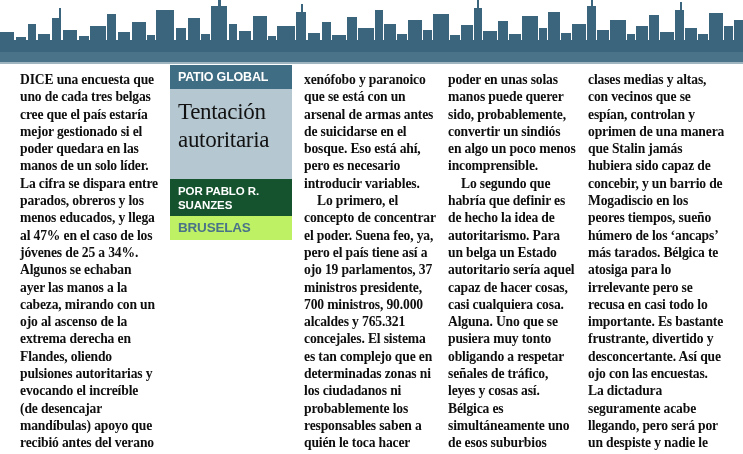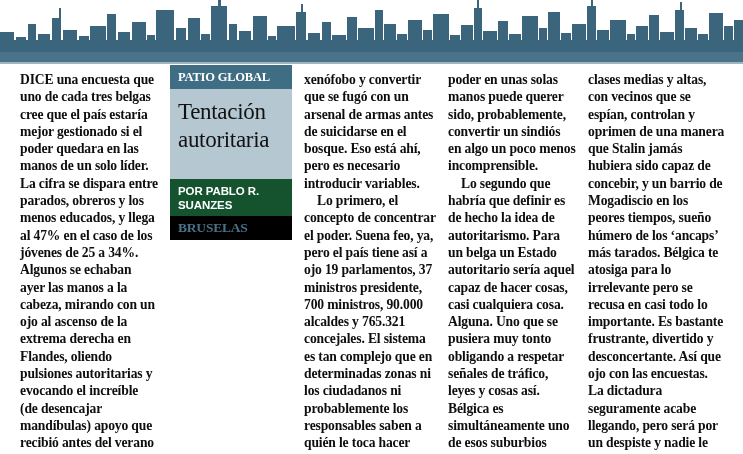--- a/index.html
+++ b/index.html
@@ -44,21 +44,21 @@
   .col-3 { width: 128px; flex: none; }
   .col-4 { width: 137px; flex: none; }
   .masthead {
     width: 122px;
     flex: none;
     padding-top: 1px;
   }
   .kicker {
     background: #3f6d83;
     color: #ffffff;
-    font-family: Liberation Serif, serif;
+    font-family: Liberation Sans, sans-serif;
     font-weight: 700;
     font-size: 12.5px;
     letter-spacing: -0.2px;
     padding: 5px 6px 5px 8px;
     height: 14px;
     line-height: 14px;
   }
   .headline {
     background: #b5c8d2;
     color: #121212;
@@ -76,23 +76,23 @@
     color: #ffffff;
     font-family: "Liberation Sans", sans-serif;
     font-weight: 700;
     font-size: 11.5px;
     line-height: 14px;
     letter-spacing: -0.1px;
     padding: 5px 24px 4px 8px;
     height: 28px;
   }
   .dateline {
-    background: #000000;
+    background: #bef264;
     color: #4a7389;
-    font-family: Liberation Serif, serif;
+    font-family: Liberation Sans, sans-serif;
     font-weight: 700;
     font-size: 13.5px;
     letter-spacing: -0.2px;
     padding: 4px 6px 4px 8px;
     height: 16px;
     line-height: 16px;
   }
 </style>
 </head>
 <body>
@@ -184,21 +184,21 @@
     </div>
 
     <div class="masthead">
       <div class="kicker">PATIO GLOBAL</div>
       <h1 class="headline">Tentación autoritaria</h1>
       <div class="byline">POR PABLO R. SUANZES</div>
       <div class="dateline">BRUSELAS</div>
     </div>
 
     <div class="text-col col-2">
-      <p>xenófobo y convertir que se fugó con un arsenal de armas antes de suicidarse en el bosque. Eso está ahí, pero es necesario introducir variables.</p>
+      <p>xenófobo y paranoico que se está con un arsenal de armas antes de suicidarse en el bosque. Eso está ahí, pero es necesario introducir variables.</p>
       <p>Lo primero, el concepto de concentrar el poder. Suena feo, ya, pero el país tiene así a ojo 19 parlamentos, 37 ministros presidente, 700 ministros, 90.000 alcaldes y 765.321 concejales. El sistema es tan complejo que en determinadas zonas ni los ciudadanos ni probablemente los responsables saben a quién le toca hacer qué. Así que concentrar el</p>
     </div>
 
     <div class="text-col col-3">
       <p>poder en unas solas manos puede querer sido, probablemente, convertir un sindiós en algo un poco menos incomprensible.</p>
       <p>Lo segundo que habría que definir es de hecho la idea de autoritarismo. Para un belga un Estado autoritario sería aquel capaz de hacer cosas, casi cualquiera cosa. Alguna. Uno que se pusiera muy tonto obligando a respetar señales de tráfico, leyes y cosas así. Bélgica es simultáneamente uno de esos suburbios norteamericanos de las series, panóptico de</p>
     </div>
 
     <div class="text-col col-4">
       <p>clases medias y altas, con vecinos que se espían, controlan y oprimen de una manera que Stalin jamás hubiera sido capaz de concebir, y un barrio de Mogadiscio en los peores tiempos, sueño húmero de los ‘ancaps’ más tarados. Bélgica te atosiga para lo irrelevante pero se recusa en casi todo lo importante. Es bastante frustrante, divertido y desconcertante. Así que ojo con las encuestas. La dictadura seguramente acabe llegando, pero será por un despiste y nadie le hará el menor caso.</p>

